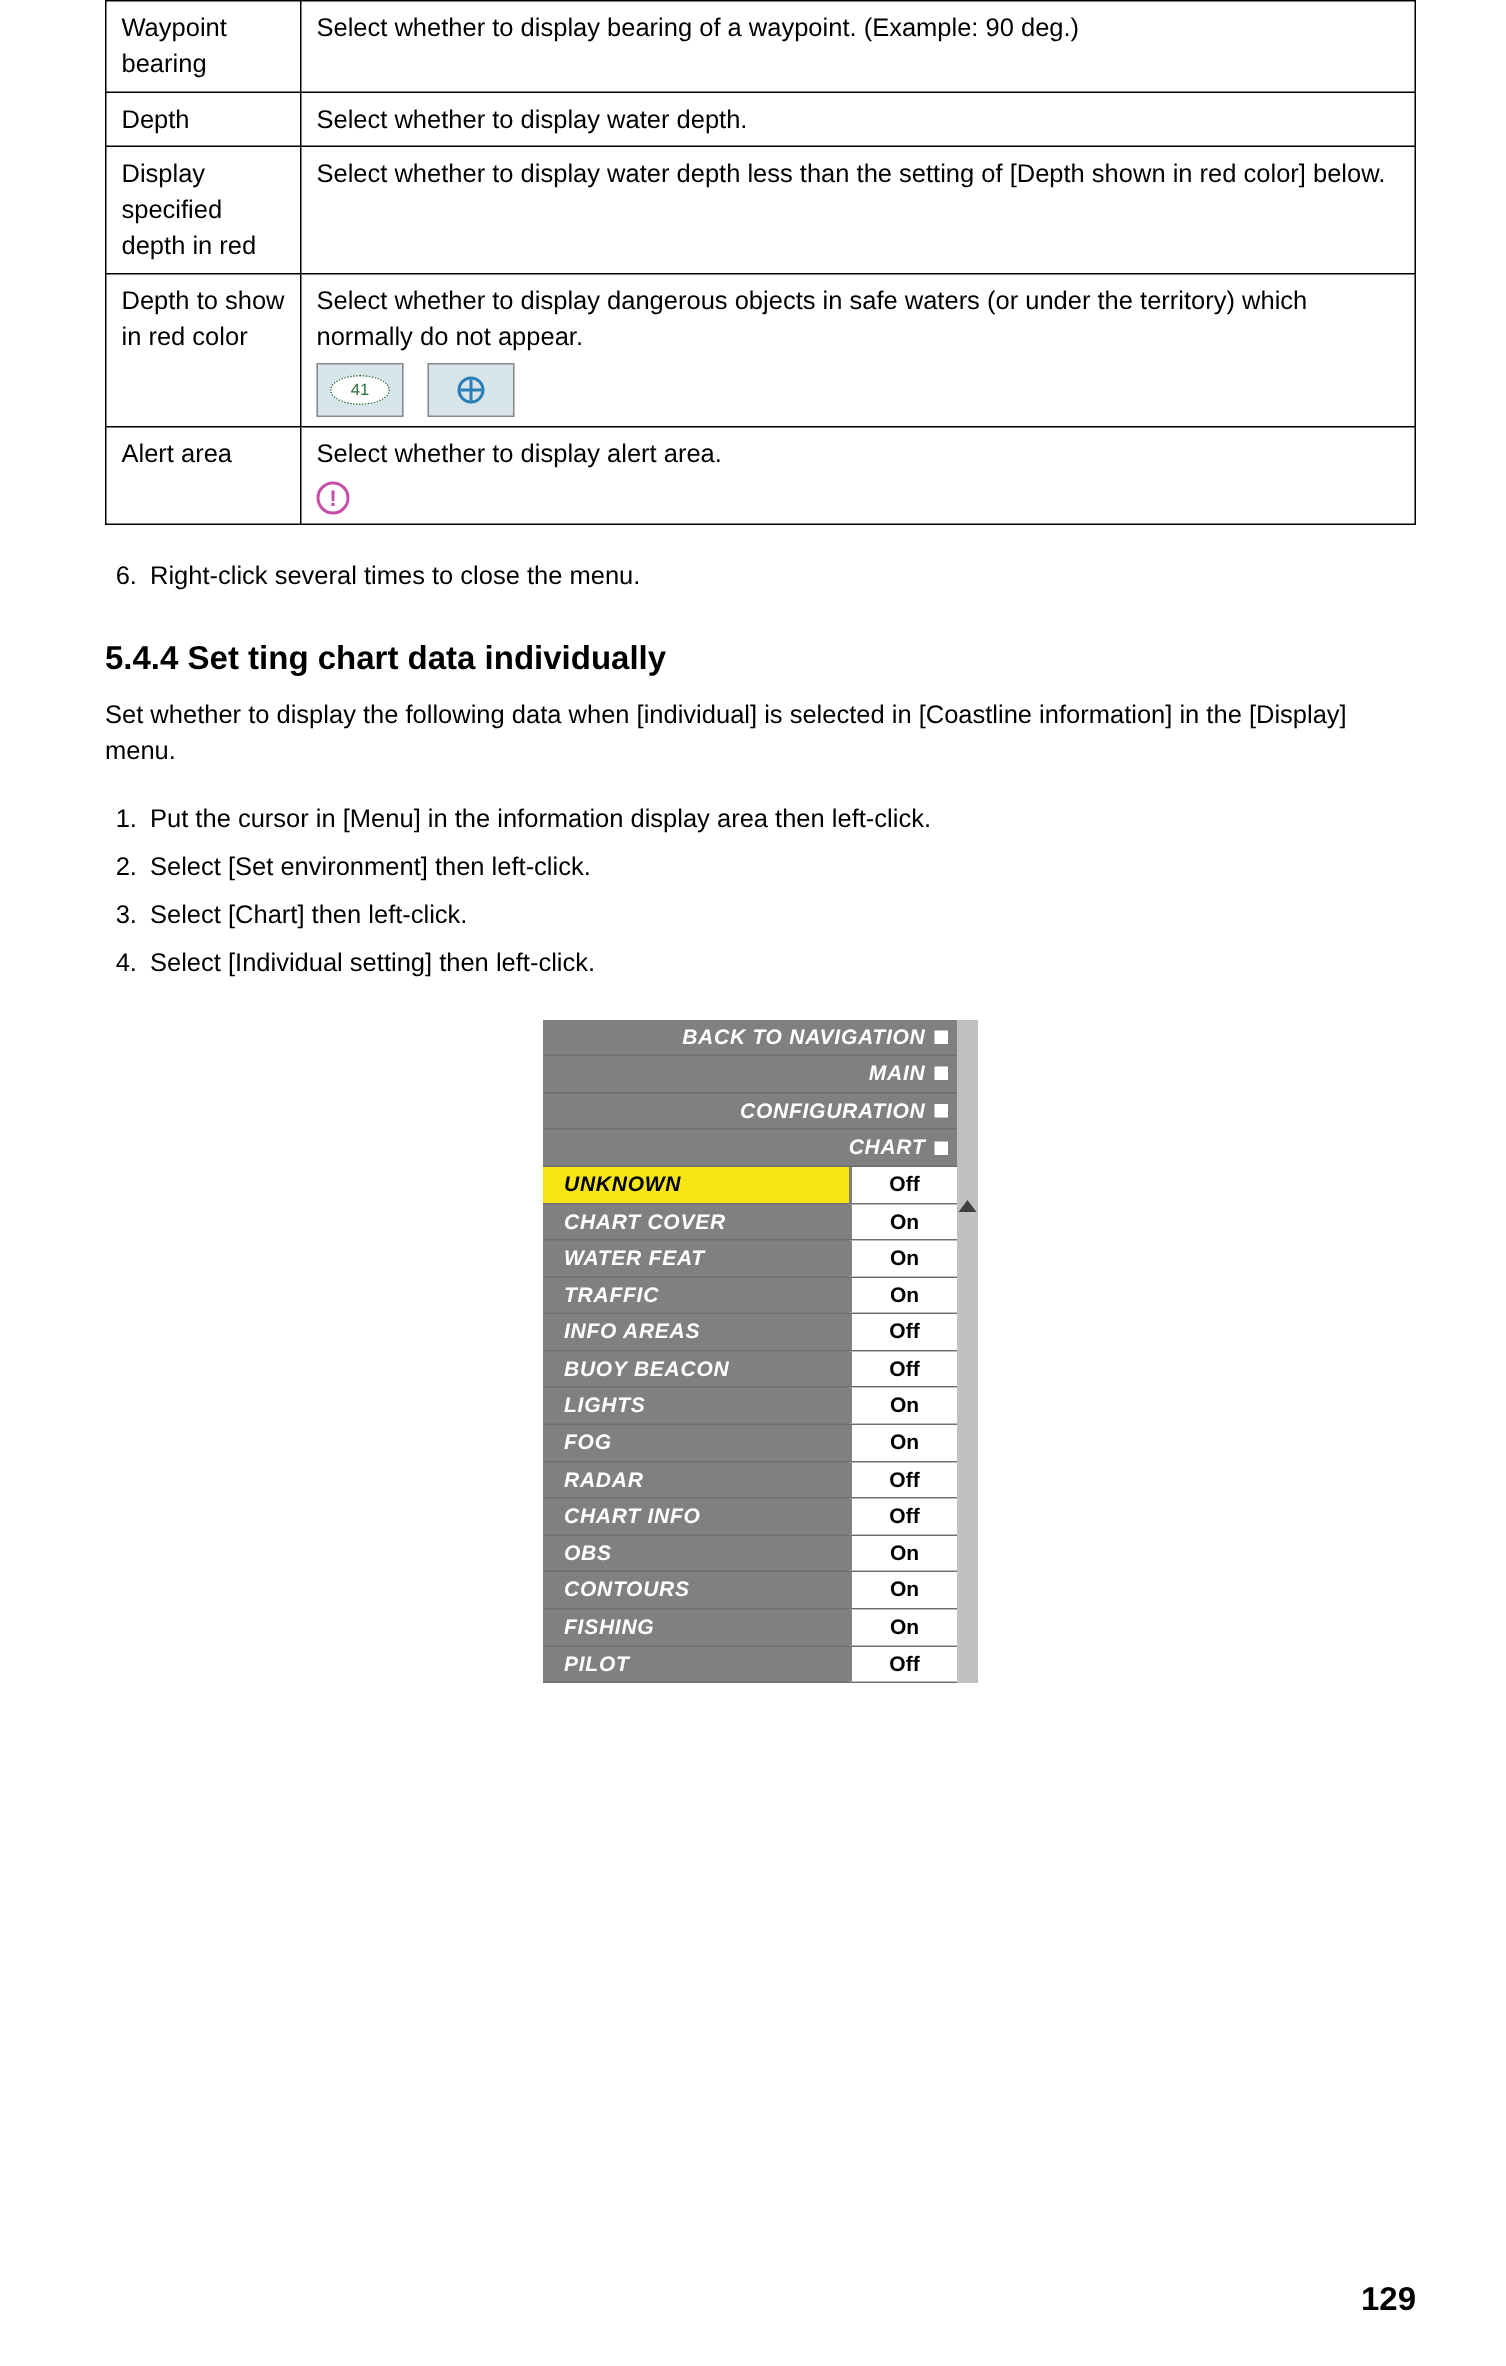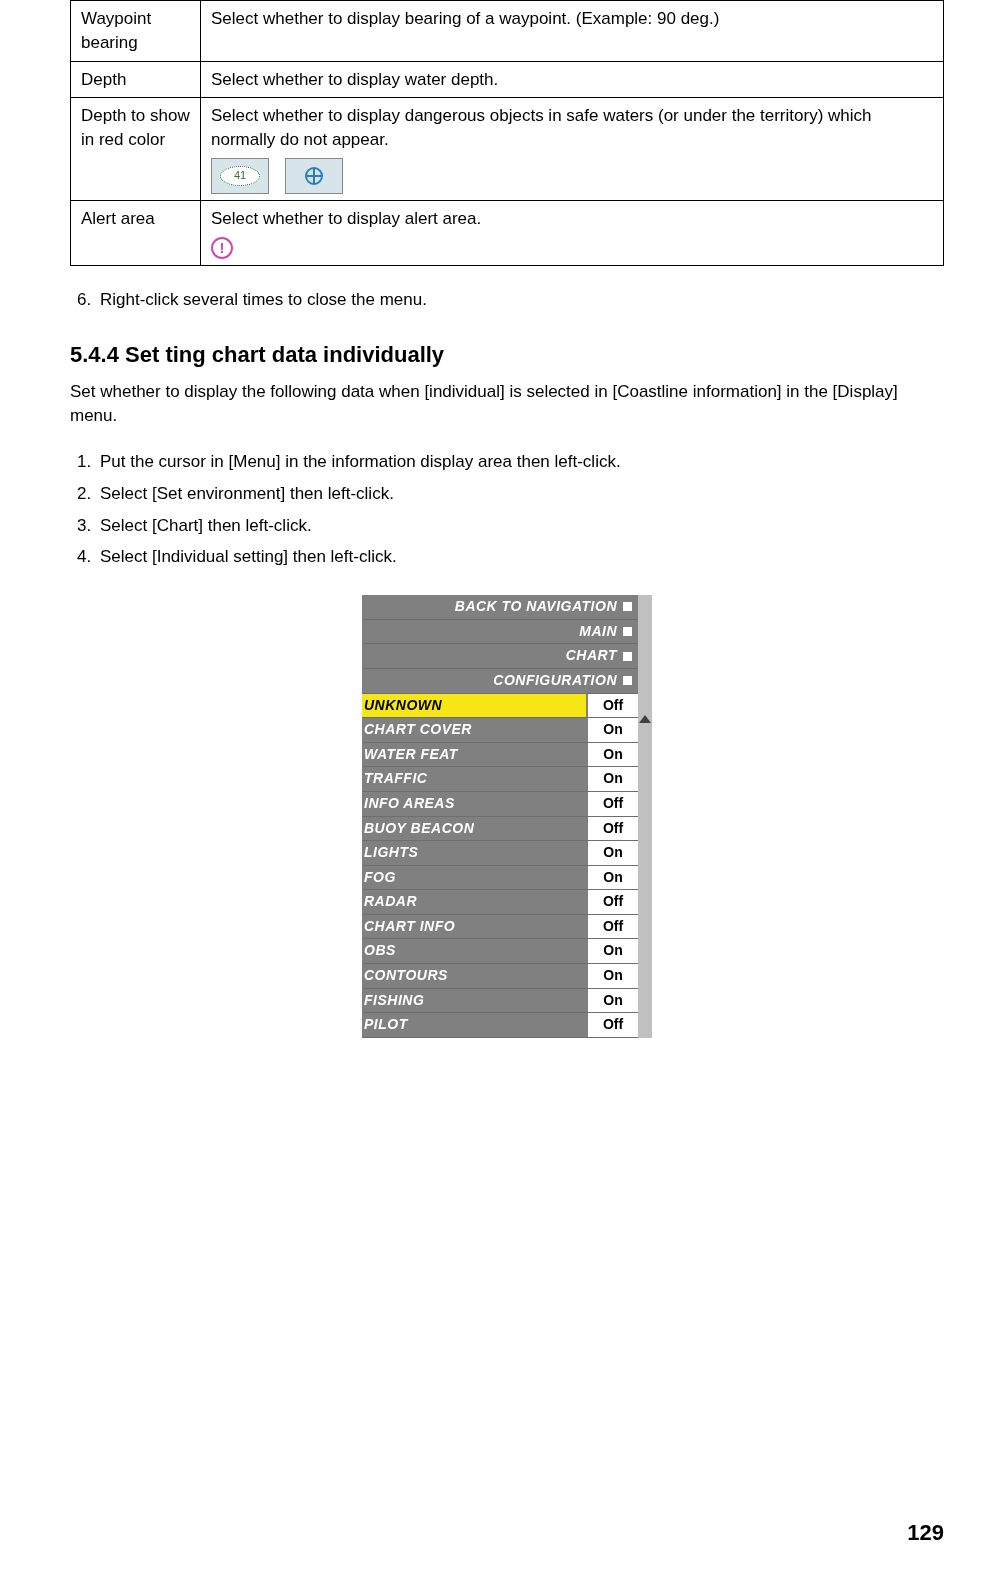--- a/index.html
+++ b/index.html
@@ -59,25 +59,25 @@
     color:#fff; font-weight:bold; font-style:italic;
     font-size:14px; padding:2px 6px; letter-spacing:0.5px;
     border-bottom:1px solid #6e6e6e;
   }
   .menu .navrow .sq { width:9px; height:9px; background:#fff; margin-left:6px; }
   .menu .optrow {
     display:flex; align-items:stretch; border-bottom:1px solid #6e6e6e;
   }
   .menu .optrow .lbl {
     flex:1; color:#fff; font-weight:bold; font-style:italic;
-    font-size:14px; padding:2px 2px; letter-spacing:0.5px;
+    font-size:14px; padding:2px 14px; letter-spacing:0.5px;
   }
   .menu .optrow.selected .lbl { background:#f6e615; color:#000; }
   .menu .optrow .val {
-    width:52px; background:#fff; color:#000; font-weight:bold;
+    width:72px; background:#fff; color:#000; font-weight:bold;
     font-size:14px; text-align:center; padding:2px 0;
     border-left:2px solid #808080;
   }
   .menu .scroll-arrow {
     position:absolute; right:-13px; top:120px; width:0;height:0;
     border-left:6px solid transparent; border-right:6px solid transparent;
     border-bottom:8px solid #404040;
   }
   .pagenum { position:fixed; bottom:28px; right:60px; font-size:22px; font-weight:bold; }
 </style>
@@ -86,20 +86,24 @@
 
 <table class="defs">
   <tbody>
       <tr>
     <td class="term">Waypoint bearing</td>
     <td>Select whether to display bearing of a waypoint. (Example: 90 deg.)</td>
   </tr>
   <tr>
     <td class="term">Depth</td>
     <td>Select whether to display water depth.</td>
+  </tr>
+  <tr>
+    <td class="term">Display specified depth in red</td>
+    <td>Select whether to display water depth less than the setting of [Depth shown in red color] below.</td>
   </tr>
   <tr>
     <td class="term">Depth to show in red color</td>
     <td>
       <span>Select whether to display dangerous objects in safe waters (or under the territory) which normally do not appear.</span>
       <div class="icons-row">
         <div class="chip">
               <div class="oval">41</div>
             </div>
         <div class="chip">
@@ -137,25 +141,25 @@
     <div class="scroll-arrow"></div>
     <div class="navrow">
         <span>BACK TO NAVIGATION</span>
         <span class="sq"></span>
       </div>
     <div class="navrow">
         <span>MAIN</span>
         <span class="sq"></span>
       </div>
     <div class="navrow">
+        <span>CONFIGURATION</span>
+        <span class="sq"></span>
+      </div>
+    <div class="navrow">
         <span>CHART</span>
-        <span class="sq"></span>
-      </div>
-    <div class="navrow">
-        <span>CONFIGURATION</span>
         <span class="sq"></span>
       </div>
 
     <div class="optrow selected">
         <div class="lbl">UNKNOWN</div>
         <div class="val">Off</div>
       </div>
     <div class="optrow">
         <div class="lbl">CHART COVER</div>
         <div class="val">On</div>

